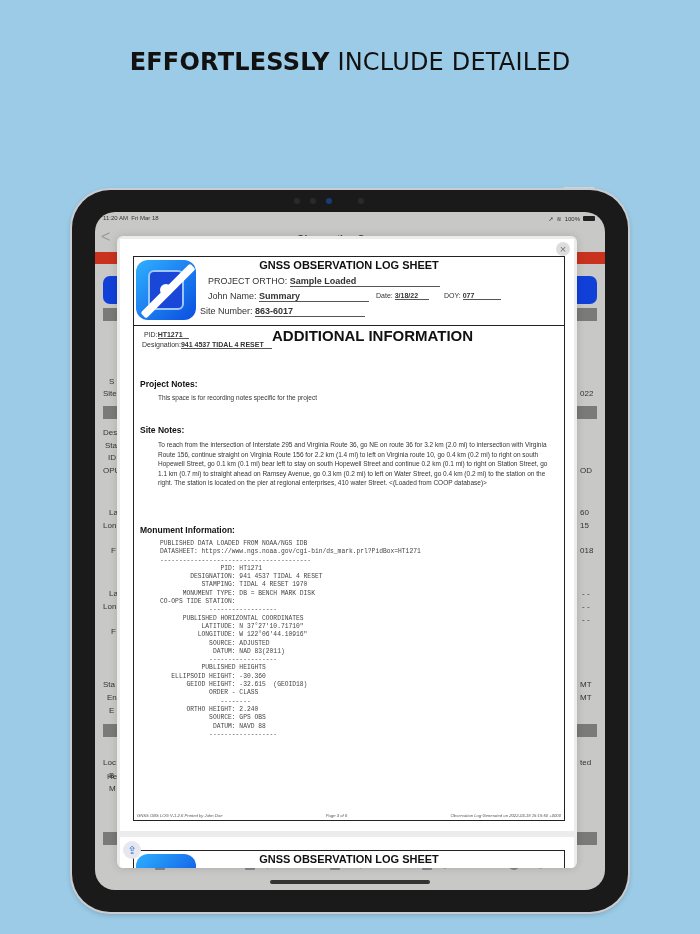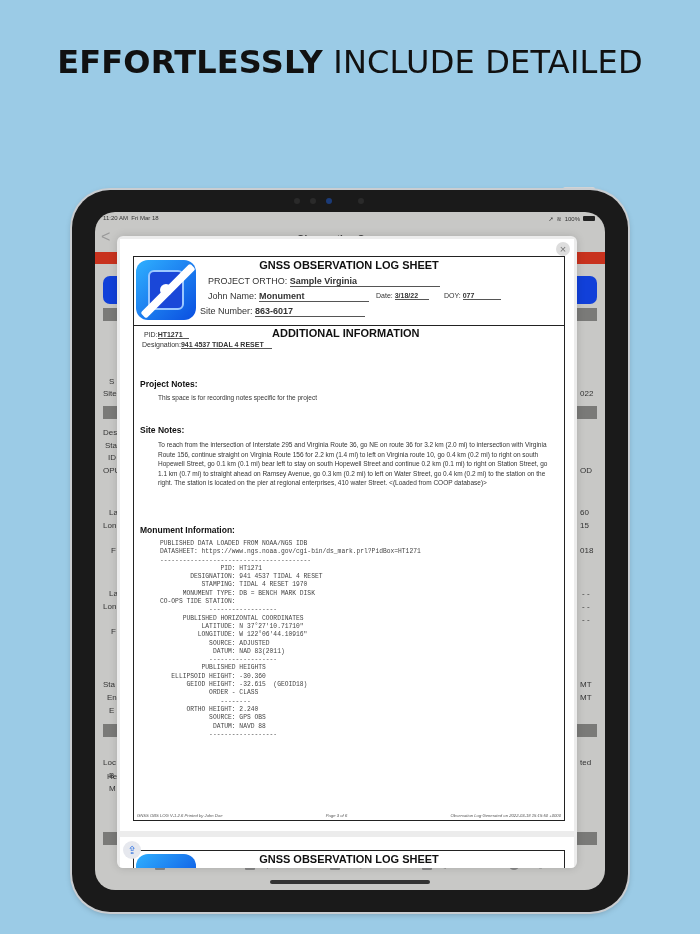--- a/index.html
+++ b/index.html
@@ -1,19 +1,19 @@
 <!DOCTYPE html>
 <html><head>
 <meta charset="utf-8">
 <style>
   * { box-sizing: border-box; margin: 0; padding: 0; }
   html, body { width: 700px; height: 934px; overflow: hidden; }
   body { background: #9bcbe6; font-family: "Liberation Sans", sans-serif; position: relative; }
 
-  .headline { position: absolute; top: 44px; left: 0; width: 700px; text-align: center; color: #111; font-family: "DejaVu Sans", sans-serif; font-size: 32px; line-height: 36px; letter-spacing: 0.2px; }
+  .headline { position: absolute; top: 44px; left: 0; width: 700px; text-align: center; color: #111; font-family: "DejaVu Sans", sans-serif; font-size: 24px; line-height: 36px; letter-spacing: 0.2px; }
   .headline b { font-weight: 700; }
   .headline .light { font-weight: 400; }
 
   .ipad { position: absolute; left: 72px; top: 190px; width: 556px; height: 722px; background: #1a1a1a; border-radius: 38px; box-shadow: 0 0 0 2px #c9cdd1, 0 2px 6px rgba(0,0,0,0.25); }
   .ipad-btn { position: absolute; left: 563px; top: 187px; width: 32px; height: 4px; background: #d6d8da; border-radius: 2px; }
   .camera { position: absolute; top: 8px; width: 6px; height: 6px; border-radius: 50%; background: #2a2a2a; }
 
   .screen { position: absolute; left: 95px; top: 212px; width: 510px; height: 678px; background: #c8c8c6; border-radius: 20px; overflow: hidden; }
   .statusbar { position: absolute; top: 0; left: 0; right: 0; height: 14px; font-size: 6px; color: #333; }
   .statusbar .time { position: absolute; left: 8px; top: 3px; }
@@ -45,21 +45,21 @@
   .appicon .dot { position: absolute; left: 24px; top: 24px; width: 12px; height: 12px; border-radius: 50%; background: #fff; }
   .sheet-title { position: absolute; left: 0; right: 0; top: 2px; text-align: center; font-weight: 700; font-size: 11px; color: #111; }
   .field { position: absolute; font-size: 9px; color: #333; white-space: nowrap; }
   .field .val { font-weight: 700; display: inline-block; border-bottom: 1px solid #555; }
   .field.small { font-size: 7px; }
 
   .pid-row { position: absolute; left: 10px; top: 74px; font-size: 7px; color: #333; }
   .pid-row .val { font-weight: 700; border-bottom: 1px solid #555; display: inline-block; padding-right: 6px; }
   .desig-row { position: absolute; left: 8px; top: 84px; font-size: 7px; color: #333; }
   .desig-row .val { font-weight: 700; border-bottom: 1px solid #555; display: inline-block; padding-right: 8px; }
-  .add-info { position: absolute; left: 138px; top: 70px; font-size: 11px; font-weight: 700; color: #111; }
+  .add-info { position: absolute; left: 138px; top: 70px; font-size: 15px; font-weight: 700; color: #111; }
 
   .sec-h { position: absolute; left: 6px; font-size: 8.5px; font-weight: 700; color: #111; }
   .sec-p { position: absolute; left: 24px; right: 10px; font-size: 6.5px; line-height: 9.6px; color: #333; }
   .mono { position: absolute; left: 26px; top: 283px; font-family: "Liberation Mono", monospace; font-size: 6.3px; line-height: 8.3px; color: #444; white-space: pre; }
 
   .footer { position: absolute; bottom: 2px; left: 3px; right: 3px; font-size: 4.2px; font-style: italic; color: #555; display: flex; justify-content: space-between; }
 
   .p2-sheet { position: absolute; left: 13px; top: 13px; width: 432px; height: 40px; border-top: 1.5px solid #222; border-left: 1.5px solid #222; border-right: 1.5px solid #222; }
   .p2-title { position: absolute; left: 0; right: 0; top: 2px; text-align: center; font-weight: 700; font-size: 11px; color: #111; }
   .p2-icon { position: absolute; left: 2px; top: 3px; width: 60px; height: 40px; border-radius: 12px 12px 0 0; background: linear-gradient(135deg, #2fb0ff, #0a4ee0); }
@@ -160,22 +160,22 @@
 <div class="modal">
   <div class="page">
     <div class="sheet">
       <div class="sheet-head">
         <div class="appicon">
           <div class="panel"></div>
             <div class="bar"></div>
             <div class="dot"></div>
         </div>
         <div class="sheet-title">GNSS OBSERVATION LOG SHEET</div>
-        <div class="field" style="left:74px;top:19px"><span>PROJECT ORTHO:</span> <span class="val" style="width:150px">Sample Virginia</span></div>
-        <div class="field" style="left:74px;top:34px"><span>John Name:</span> <span class="val" style="width:110px">Monument</span></div>
+        <div class="field" style="left:74px;top:19px"><span>PROJECT ORTHO:</span> <span class="val" style="width:150px">Sample Loaded</span></div>
+        <div class="field" style="left:74px;top:34px"><span>John Name:</span> <span class="val" style="width:110px">Summary</span></div>
         <div class="field small" style="left:242px;top:35px"><span>Date:</span> <span class="val" style="width:34px">3/18/22</span></div>
         <div class="field small" style="left:310px;top:35px"><span>DOY:</span> <span class="val" style="width:38px">077</span></div>
         <div class="field" style="left:66px;top:49px"><span>Site Number:</span> <span class="val" style="width:110px">863-6017</span></div>
       </div>
 
       <div class="pid-row"><span>PID:</span><span class="val">HT1271</span></div>
       <div class="add-info">ADDITIONAL INFORMATION</div>
       <div class="desig-row"><span>Designation:</span><span class="val">941 4537 TIDAL 4 RESET</span></div>
 
       <div class="sec-h" style="top:122px">Project Notes:</div>

